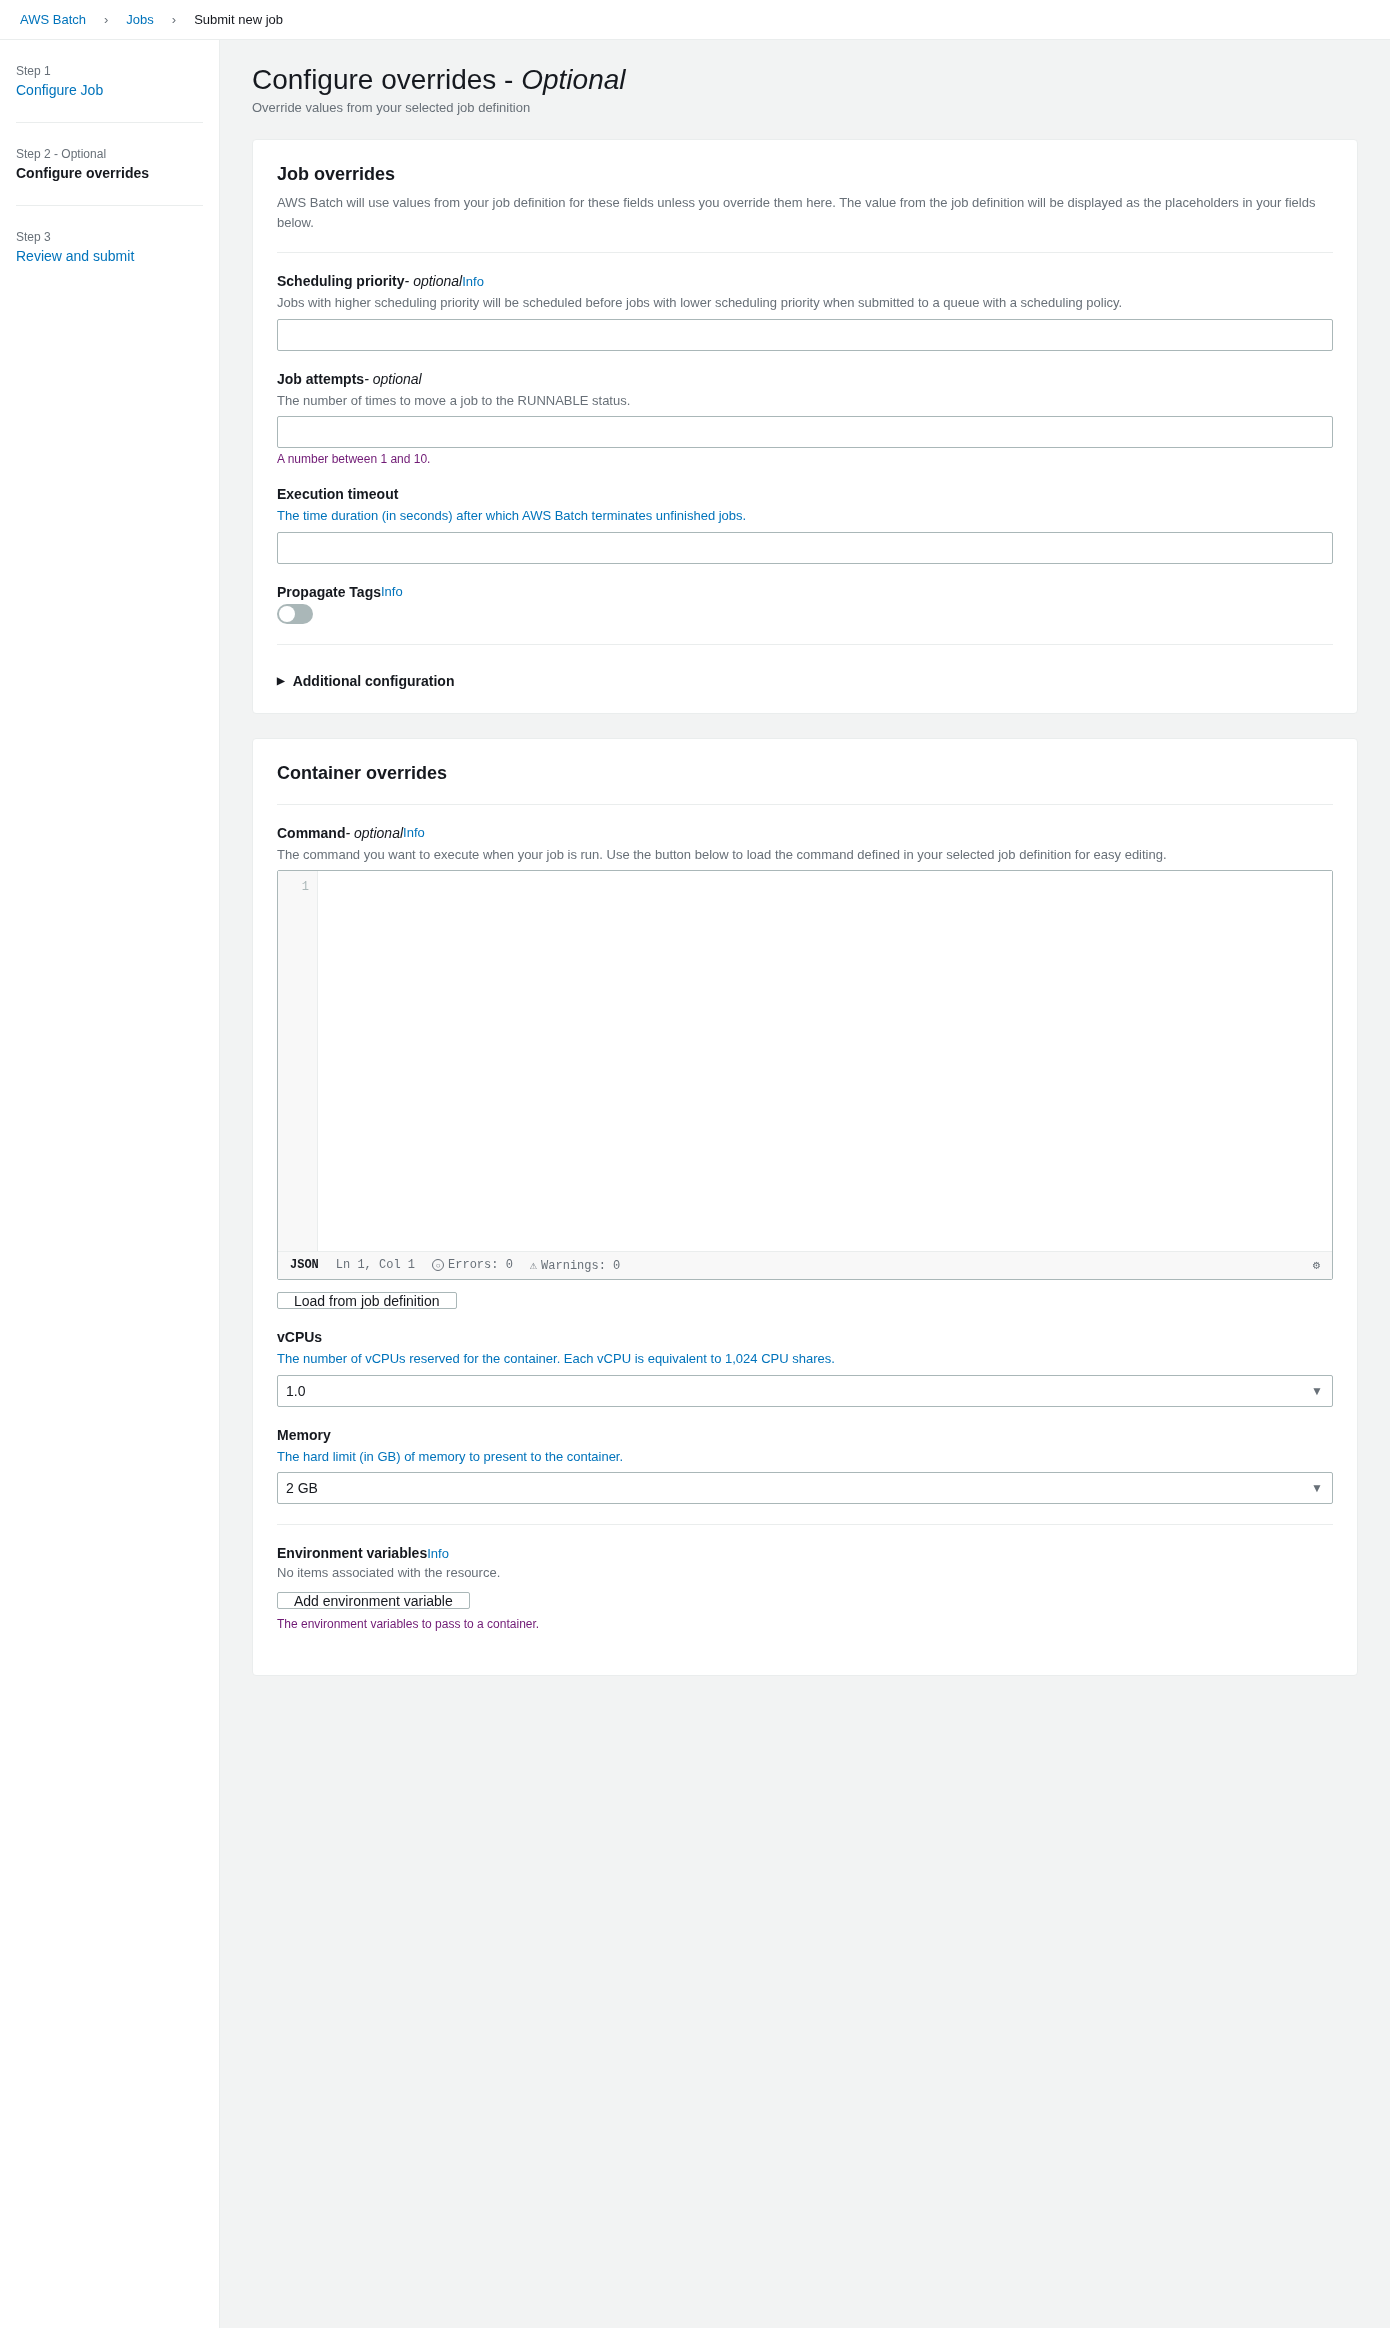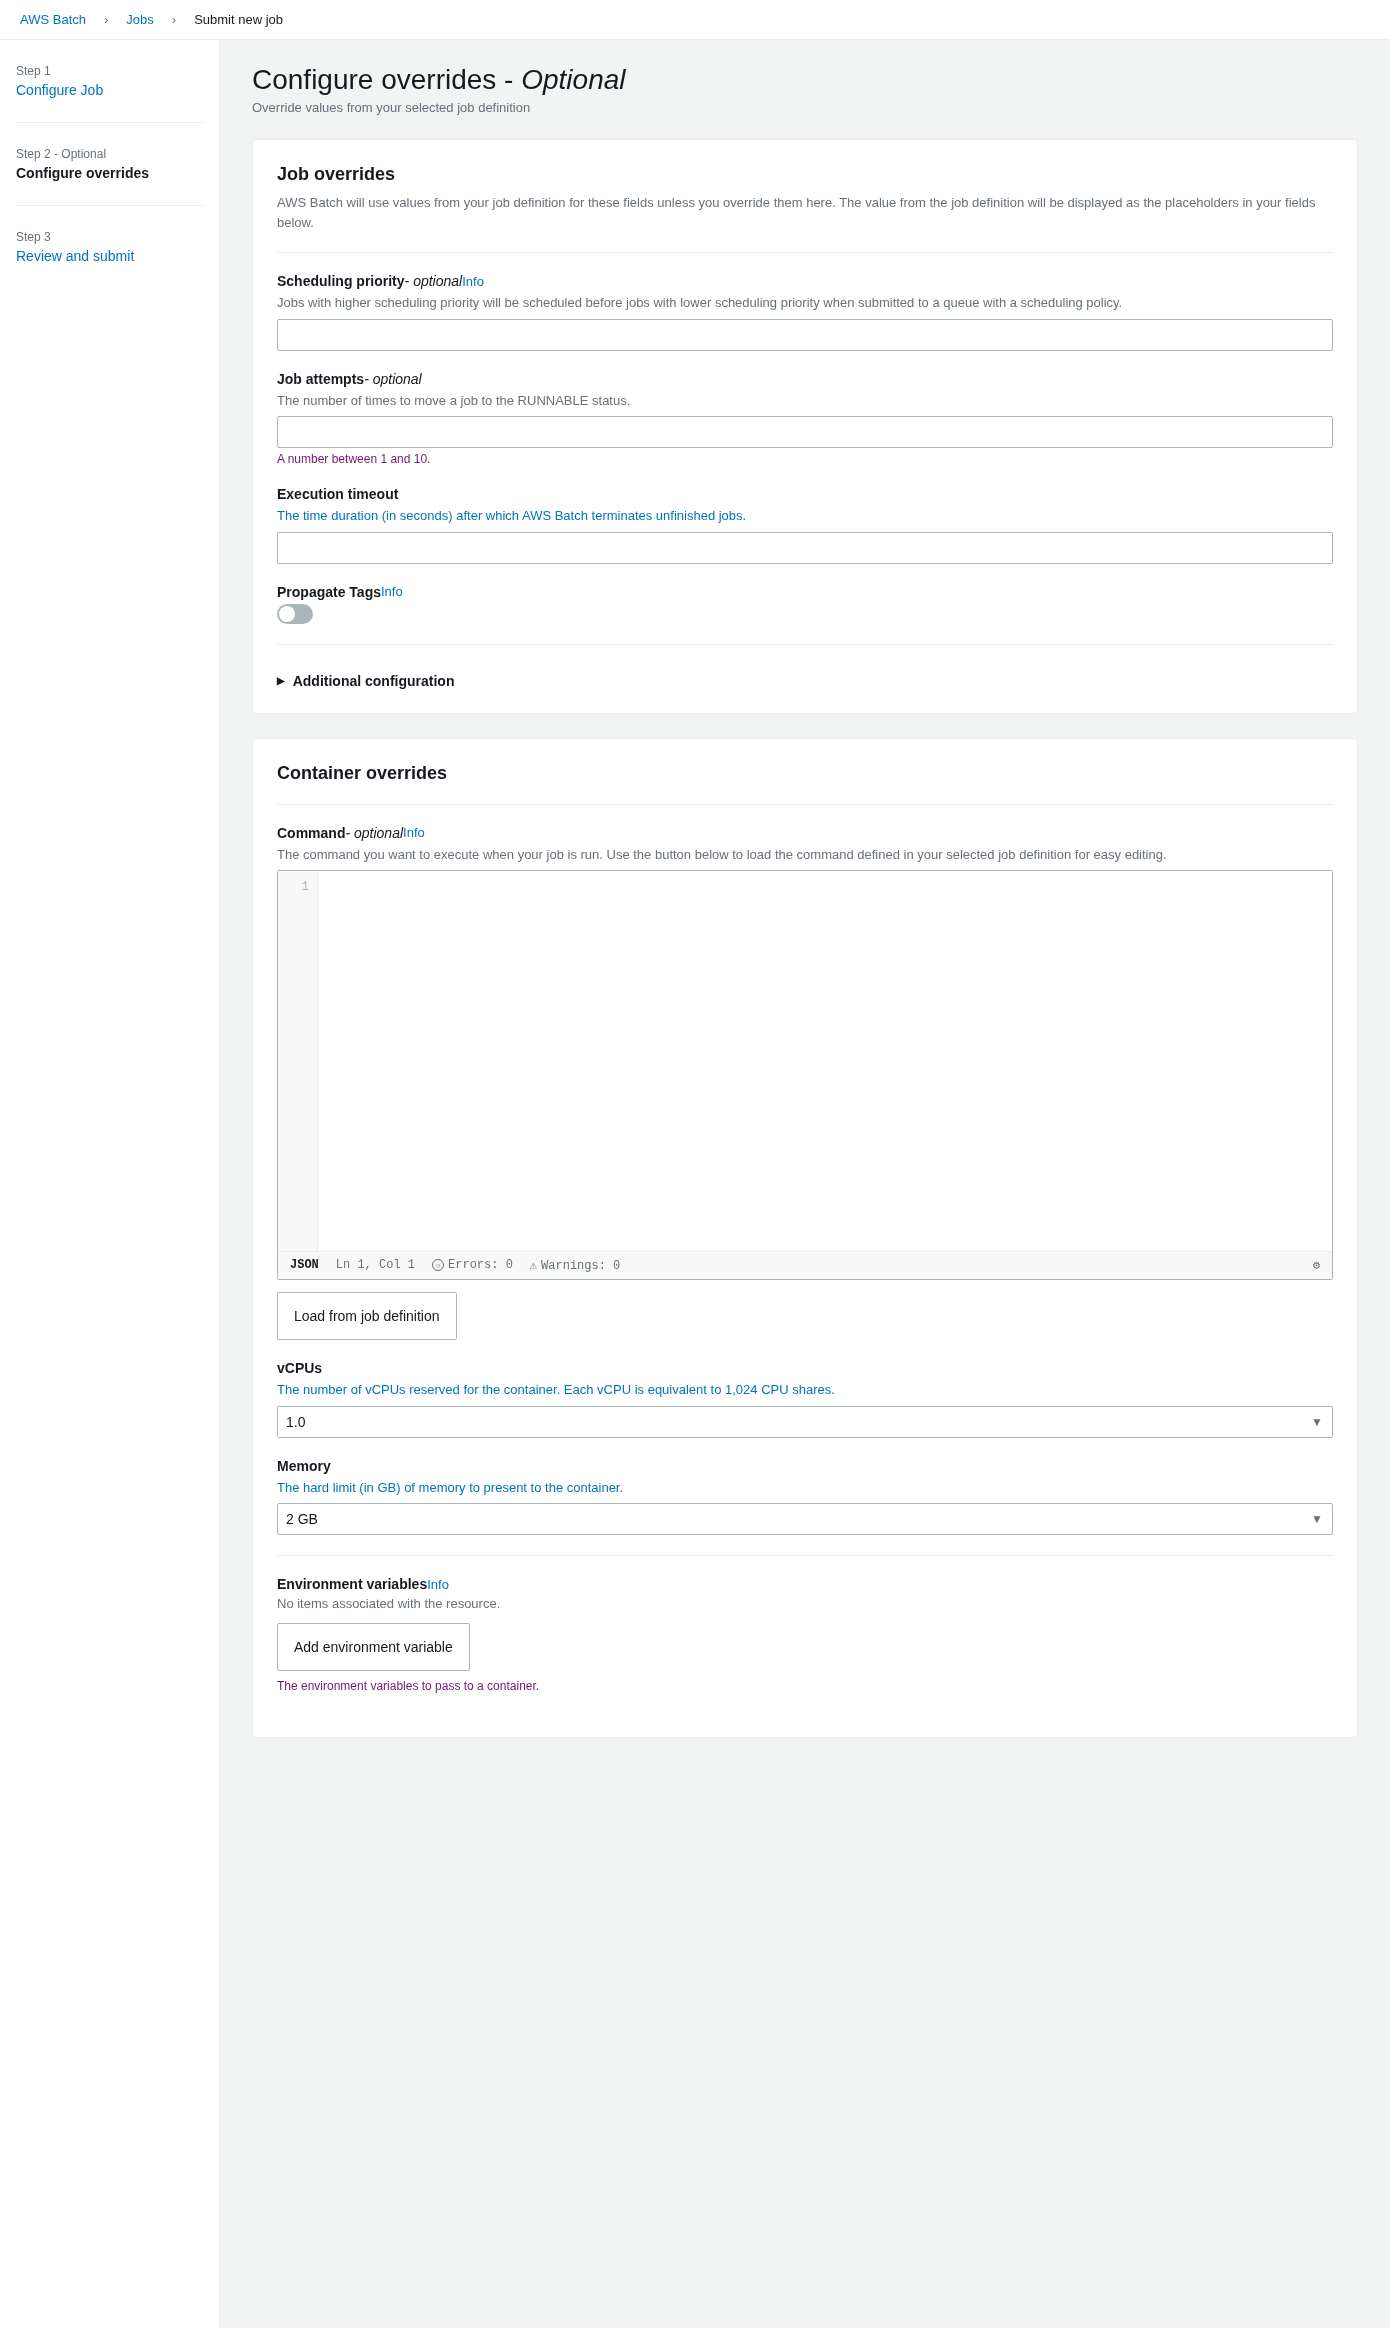--- a/index.html
+++ b/index.html
@@ -305,21 +305,21 @@
       pointer-events: none;
       color: #687078;
       font-size: 12px;
     }
 
     
     .btn {
       display: inline-flex;
       align-items: center;
       justify-content: center;
-      height: 48px;
+      height: 17px;
       padding: 0 16px;
       border-radius: 2px;
       font-size: 14px;
       cursor: pointer;
       border: 1px solid;
     }
     .btn-secondary {
       background: #fff;
       border-color: #aab7b8;
       color: #16191f;

